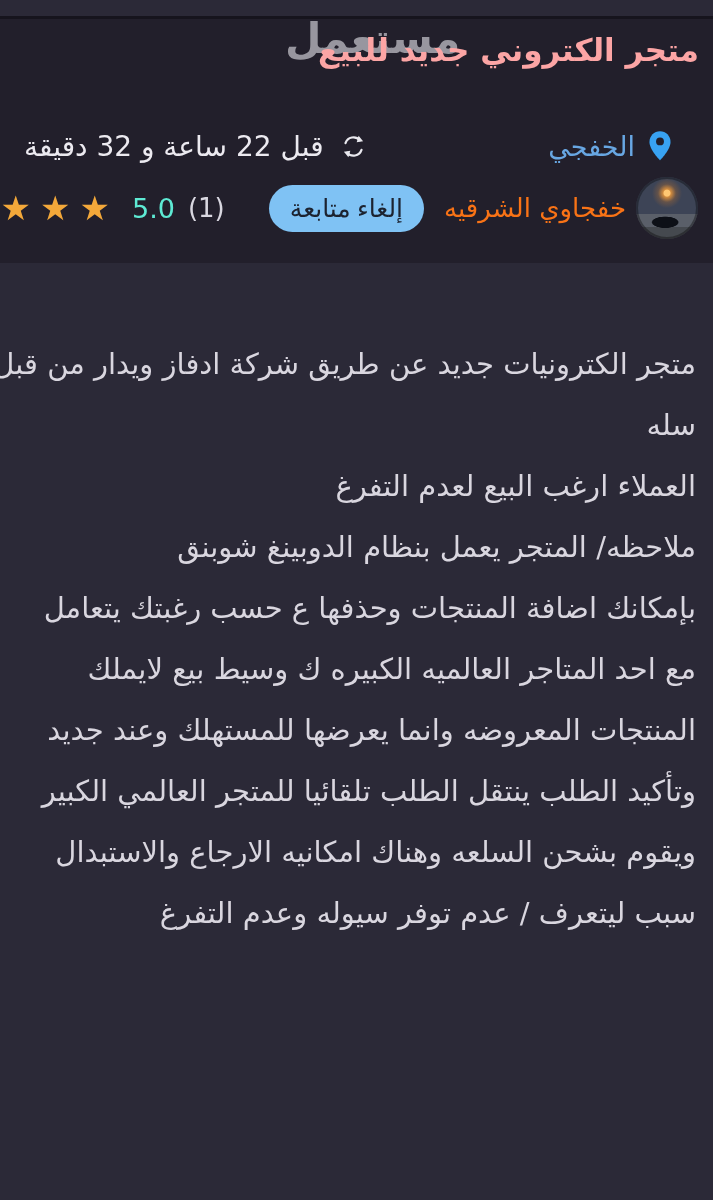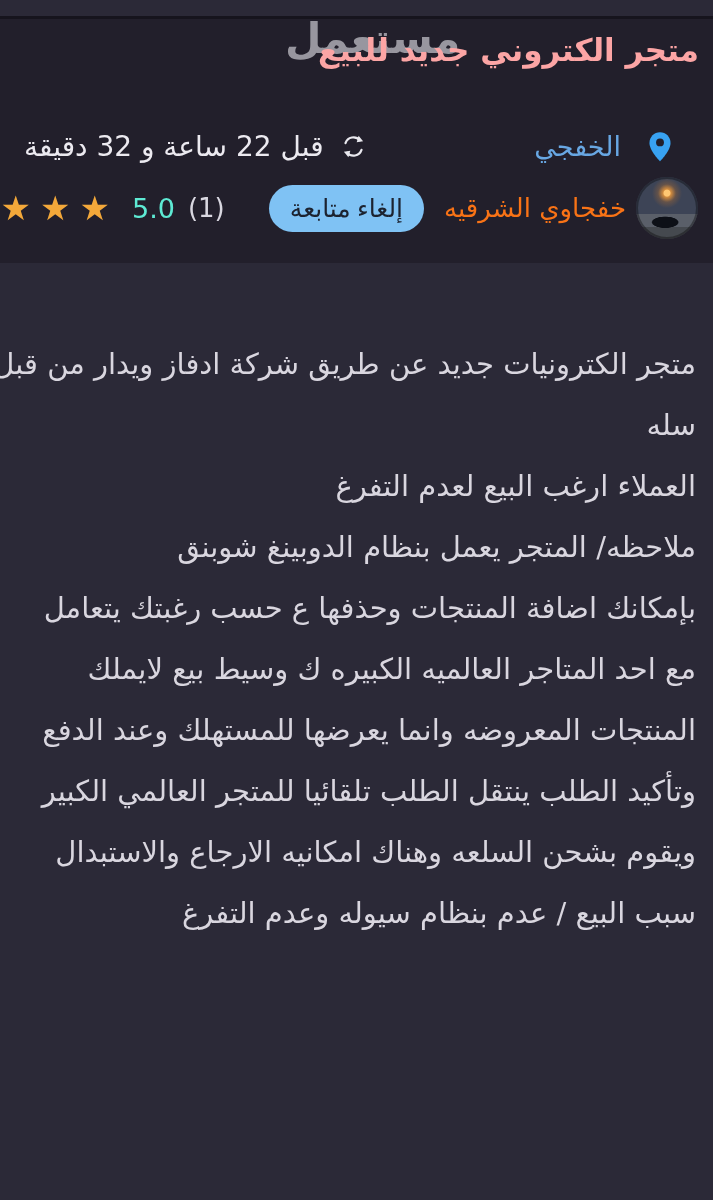--- a/index.html
+++ b/index.html
@@ -38,21 +38,21 @@
     font-size:31px; font-weight:700;
     color:#fca5a5;
     white-space:nowrap;
   }
 
   .meta-row {
     position:absolute; top:104px; right:42px; left:24px;
     height:52px;
     display:flex; align-items:center; justify-content:space-between;
   }
-  .loc-group { display:flex; align-items:flex-end; gap:28px; }
+  .loc-group { display:flex; align-items:center; gap:14px; }
   .loc-label { font-size:27px; color:#68a7e3; }
   .time-group { display:flex; align-items:center; gap:16px; }
   .time-label { font-size:28px; color:#eceaf0; }
 
   
   .user-row {
     position:absolute; top:159px; right:15px; left:18px;
     height:66px;
     display:flex; align-items:center; gap:10px;
   }
@@ -167,21 +167,21 @@
   </div>
 
   <div class="body-section">
     <div class="description">
       <div class="desc-line">متجر الكترونيات جديد عن طريق شركة ادفاز ويدار من قبل</div>
       <div class="desc-line">سله</div>
       <div class="desc-line">العملاء ارغب البيع لعدم التفرغ</div>
       <div class="desc-line">ملاحظه/ المتجر يعمل بنظام الدوبينغ شوبنق</div>
       <div class="desc-line">بإمكانك اضافة المنتجات وحذفها ع حسب رغبتك يتعامل</div>
       <div class="desc-line">مع احد المتاجر العالميه الكبيره ك وسيط بيع لايملك</div>
-      <div class="desc-line">المنتجات المعروضه وانما يعرضها للمستهلك وعند الدفع</div>
+      <div class="desc-line">المنتجات المعروضه وانما يعرضها للمستهلك وعند جديد</div>
       <div class="desc-line">وتأكيد الطلب ينتقل الطلب تلقائيا للمتجر العالمي الكبير</div>
       <div class="desc-line">ويقوم بشحن السلعه وهناك امكانيه الارجاع والاستبدال</div>
-      <div class="desc-line">سبب البيع / عدم بنظام سيوله وعدم التفرغ</div>
+      <div class="desc-line">سبب ليتعرف / عدم توفر سيوله وعدم التفرغ</div>
     </div>
 
   </div>
 
 </div>
 
 </body></html>

